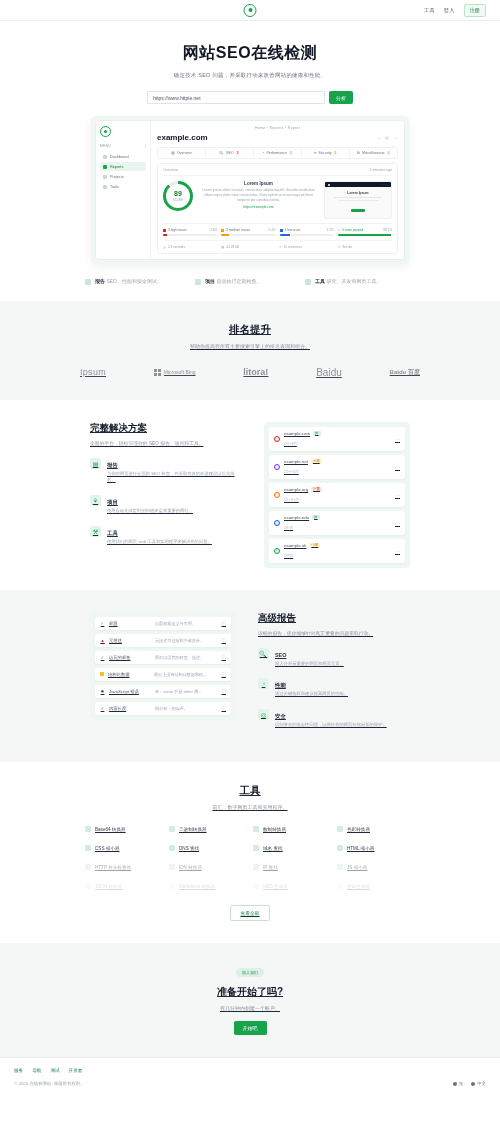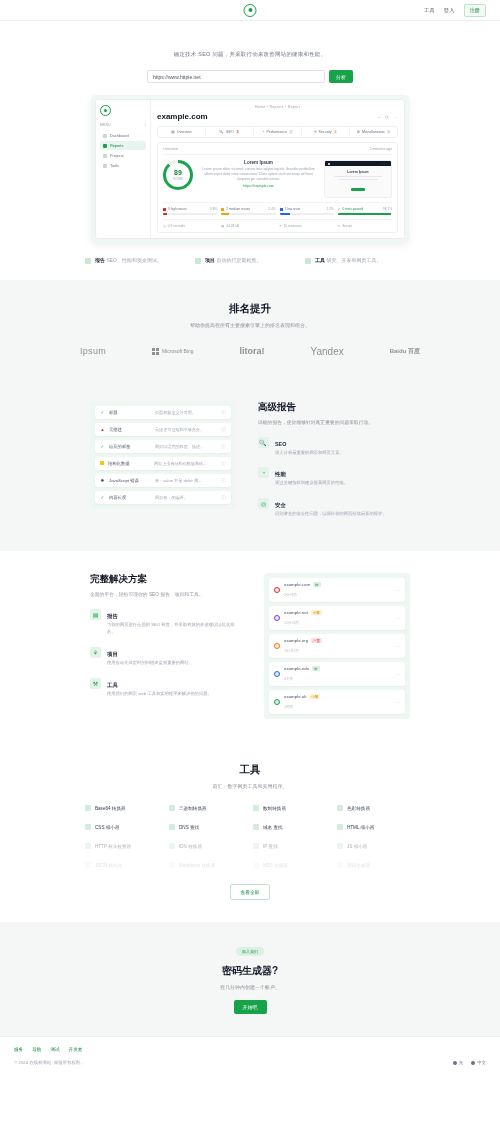--- a/index.html
+++ b/index.html
@@ -122,21 +122,21 @@
 
   
   .feat-row { display:flex; margin: 14px auto 0; width: 330px; }
   .feat { flex:1; display:flex; gap:4px; align-items:flex-start; }
   .feat-ico { width:6px;height:6px;border-radius:1px;background:#c9e7d4;flex:none;margin-top:.5px;}
   .feat-t { font-size:5px; }
   .feat-t b { color:#1f2937; font-weight:700; }
   .feat-t span { color:#9ca3af; }
 
   
-  .section { padding: 22px 8px; }
+  .section { padding: 22px 8px; text-decoration: underline; }
   .sec-gray { background: #f5f6f6; }
   .sec-title { font-size: 10.5px; font-weight: 700; text-align:center; color:#111827; }
   .sec-sub { font-size: 5px; color:#8b9199; text-align:center; margin-top:6px; }
 
   
   .brands { display:flex; align-items:center; justify-content:space-between;
             width: 340px; margin: 18px auto 0; }
   .brand { color:#7b7f85; font-size:8px; opacity:.85; display:flex; align-items:center; gap:3px;}
   .brand.google{font-size:9px;letter-spacing:.3px;}
   .brand.bing{font-size:5px;}
@@ -219,20 +219,21 @@
       </div>
     </div>
     <div class="nav-right">
       <span class="nav-link">工具</span>
       <span class="nav-link">登入</span>
       <span class="nav-btn">注册</span>
     </div>
   </div>
 
   <div class="hero">
+    <h1>网站SEO在线检测</h1>
     <p>确定技术 SEO 问题，并采取行动来改善网站的健康和性能。</p>
     <div class="search-row">
       <div class="search-input" placeholder="https://www.example.com">https://www.httpie.net</div>
       <button class="search-btn">分析</button>
     </div>
 
     <div class="preview-wrap">
       <div class="preview-outer">
         <div class="preview">
           <div class="pv-side">
@@ -429,87 +430,22 @@
       <span class="brand bing">
         <span class="bing-grid">
             <i></i>
             <i></i>
             <i></i>
             <i></i>
           </span>
         <span>Microsoft Bing</span>
       </span>
       <span class="brand yahoo">litora!</span>
-      <span class="brand yandex">Yandex</span>
+      <span class="brand yandex">Baidu</span>
       <span class="brand baidu">Baidu 百度</span>
-    </div>
-  </div>
-
-  <div class="section sec-gray">
-    <div class="two-col">
-      <div class="issues">
-        <div class="icard">
-          <span class="istat" style="color:#16a34a">✓</span>
-          <span class="iname">标题</span>
-          <span class="idesc">页面标题定义并可用。</span>
-          <span class="iinfo">ⓘ</span>
-        </div>
-        <div class="icard">
-          <span class="istat" style="color:#dc2626">▲</span>
-          <span class="iname">元描述</span>
-          <span class="idesc">元描述可过短和不够充分。</span>
-          <span class="iinfo">ⓘ</span>
-        </div>
-        <div class="icard">
-          <span class="istat" style="color:#16a34a">✓</span>
-          <span class="iname">语意的标签</span>
-          <span class="idesc">网页以语意的标签、描述。</span>
-          <span class="iinfo">ⓘ</span>
-        </div>
-        <div class="icard">
-          <span class="istat" style="display:inline-block;width:4px;height:4px;background:#f5c518;border-radius:.5px;"></span>
-          <span class="iname">结构化数据</span>
-          <span class="idesc">网页上没有结构化数据和机...</span>
-          <span class="iinfo">ⓘ</span>
-        </div>
-        <div class="icard">
-          <span class="istat" style="color:#374151">✹</span>
-          <span class="iname">JavaScript 错误</span>
-          <span class="idesc">有：value 不是 defer 属...</span>
-          <span class="iinfo">ⓘ</span>
-        </div>
-        <div class="icard">
-          <span class="istat" style="color:#16a34a">✓</span>
-          <span class="iname">内容长度</span>
-          <span class="idesc">网页有：的编译。</span>
-          <span class="iinfo">ⓘ</span>
-        </div>
-      </div>
-
-      <div style="flex:1">
-        <div class="col-title">高级报告</div>
-        <div class="col-sub">详细的报告，使你能够针对真正重要的问题采取行动。</div>
-        <div class="flist">
-          <div class="fitem">
-            <span class="fitem-ico">🔍</span>
-            <span><span class="fitem-h">SEO</span>
-              <div class="fitem-p">深入分析最重要的网页和网页元素。</div></span>
-          </div>
-          <div class="fitem">
-            <span class="fitem-ico">◔</span>
-            <span><span class="fitem-h">性能</span>
-              <div class="fitem-p">通过关键指标和建议提高网页的性能。</div></span>
-          </div>
-          <div class="fitem">
-            <span class="fitem-ico">◎</span>
-            <span><span class="fitem-h">安全</span>
-              <div class="fitem-p">识别潜在的安全性问题，以保持你的网页持续最新的保护。</div></span>
-          </div>
-        </div>
-      </div>
     </div>
   </div>
 
   <div class="section">
     <div class="two-col">
       <div style="flex:1">
         <div class="col-title">完整解决方案</div>
         <div class="col-sub">全面的平台，轻松管理你的 SEO 报告、项目和工具。</div>
         <div class="flist">
           <div class="fitem">
@@ -573,20 +509,85 @@
             <span class="dname">example.uk</span>
             <span class="dbadge" style="background:#fef3c7;color:#b45309">中等</span>
               </span>
             <span class="dtime">1周前</span></span>
           <span class="dmore">⋯</span>
         </div>
       </div>
     </div>
   </div>
 
+  <div class="section sec-gray">
+    <div class="two-col">
+      <div class="issues">
+        <div class="icard">
+          <span class="istat" style="color:#16a34a">✓</span>
+          <span class="iname">标题</span>
+          <span class="idesc">页面标题定义并可用。</span>
+          <span class="iinfo">ⓘ</span>
+        </div>
+        <div class="icard">
+          <span class="istat" style="color:#dc2626">▲</span>
+          <span class="iname">元描述</span>
+          <span class="idesc">元描述可过短和不够充分。</span>
+          <span class="iinfo">ⓘ</span>
+        </div>
+        <div class="icard">
+          <span class="istat" style="color:#16a34a">✓</span>
+          <span class="iname">语意的标签</span>
+          <span class="idesc">网页以语意的标签、描述。</span>
+          <span class="iinfo">ⓘ</span>
+        </div>
+        <div class="icard">
+          <span class="istat" style="display:inline-block;width:4px;height:4px;background:#f5c518;border-radius:.5px;"></span>
+          <span class="iname">结构化数据</span>
+          <span class="idesc">网页上没有结构化数据和机...</span>
+          <span class="iinfo">ⓘ</span>
+        </div>
+        <div class="icard">
+          <span class="istat" style="color:#374151">✹</span>
+          <span class="iname">JavaScript 错误</span>
+          <span class="idesc">有：value 不是 defer 属...</span>
+          <span class="iinfo">ⓘ</span>
+        </div>
+        <div class="icard">
+          <span class="istat" style="color:#16a34a">✓</span>
+          <span class="iname">内容长度</span>
+          <span class="idesc">网页有：的编译。</span>
+          <span class="iinfo">ⓘ</span>
+        </div>
+      </div>
+
+      <div style="flex:1">
+        <div class="col-title">高级报告</div>
+        <div class="col-sub">详细的报告，使你能够针对真正重要的问题采取行动。</div>
+        <div class="flist">
+          <div class="fitem">
+            <span class="fitem-ico">🔍</span>
+            <span><span class="fitem-h">SEO</span>
+              <div class="fitem-p">深入分析最重要的网页和网页元素。</div></span>
+          </div>
+          <div class="fitem">
+            <span class="fitem-ico">◔</span>
+            <span><span class="fitem-h">性能</span>
+              <div class="fitem-p">通过关键指标和建议提高网页的性能。</div></span>
+          </div>
+          <div class="fitem">
+            <span class="fitem-ico">◎</span>
+            <span><span class="fitem-h">安全</span>
+              <div class="fitem-p">识别潜在的安全性问题，以保持你的网页持续最新的保护。</div></span>
+          </div>
+        </div>
+      </div>
+    </div>
+  </div>
+
   <div class="section">
     <div class="sec-title">工具</div>
     <div class="sec-sub">前汇：数字网页工具和实用程序。</div>
     <div class="tools-grid">
       <span class="tool">
           <i class="tool-ico"></i>
           <span>Base64 转换器</span>
         </span>
       <span class="tool">
           <i class="tool-ico"></i>
@@ -647,21 +648,21 @@
       <span class="tool fade2">
           <i class="tool-ico"></i>
           <span>密码生成器</span>
         </span>
     </div>
     <button class="view-all">查看全部</button>
   </div>
 
   <div class="section sec-gray cta">
     <span class="cta-pill">加入我们</span>
-    <div class="cta-h">密码生成器?</div>
+    <div class="cta-h">准备开始了吗?</div>
     <div class="cta-p">在几分钟内创建一个帐户。</div>
     <button class="cta-btn">开始吧</button>
   </div>
 
   <div class="footer">
     <div class="f-links">
       <span class="f-link">服务</span>
       <span class="f-link">导航</span>
       <span class="f-link">测试</span>
       <span class="f-link">开发者</span>

